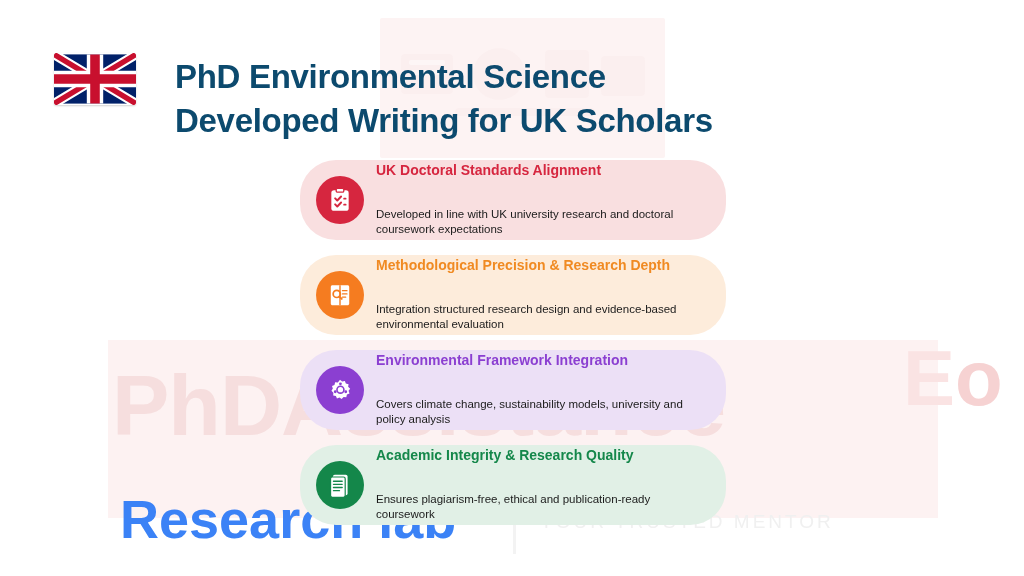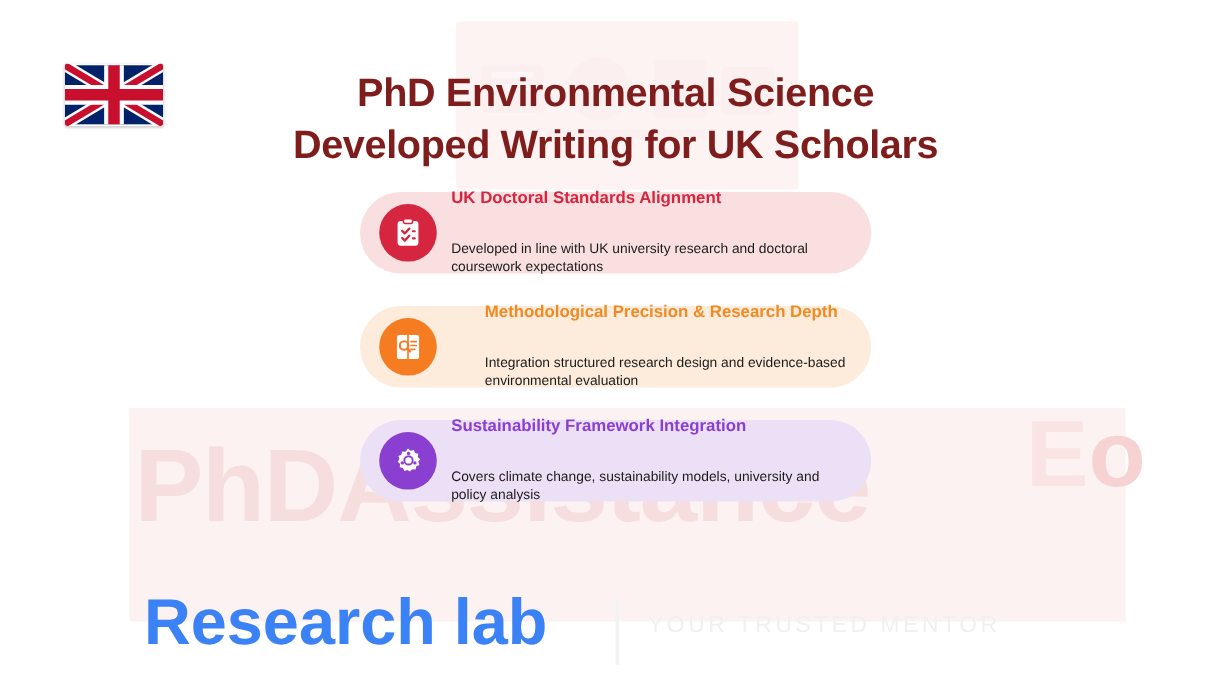--- a/index.html
+++ b/index.html
@@ -79,21 +79,21 @@
   .wm-divider {
     position: absolute;
     left: 513px;
     top: 500px;
     width: 3px;
     height: 54px;
     background: #f3f3f3;
   }
   .wm-logo-mark {
     position: absolute;
-    left: 855px;
+    left: 903px;
     top: 345px;
     font-size: 78px;
     font-weight: bold;
     color: #fae3e3;
     line-height: 0.85;
   }
   .wm-logo-mark .dot {
     color: #f6d2d2;
   }
   .wm-faint-icons {
@@ -116,49 +116,48 @@
     overflow: hidden;
     box-shadow: 0 1px 2px rgba(0,0,0,0.18);
   }
 
   
   .title {
     position: absolute;
     left: 175px;
     top: 55px;
     width: 676px;
-    text-align: center;
     font-size: 33px;
     line-height: 1.33;
     font-weight: bold;
-    color: #7f1d1d;
+    color: #0c4a6e;
     letter-spacing: -0.3px;
   }
 
   
   .cards {
     position: absolute;
     left: 0;
     top: 0;
     width: 1024px;
     height: 576px;
   }
   .card {
     position: absolute;
     left: 300px;
     width: 426px;
-    height: 68px;
+    height: 80px;
     border-radius: 36px;
     display: flex;
     align-items: center;
     padding-left: 16px;
     box-sizing: border-box;
   }
   .card-1 { top: 160px; background: #f9dfe0; }
-  .card-2 { top: 255px; background: #fdecdb; gap: 28px; }
+  .card-2 { top: 255px; background: #fdecdb; }
   .card-3 { top: 350px; background: #ece0f6; }
   .card-4 { top: 445px; background: #e1f0e6; }
 
   .icon-circle {
     width: 48px;
     height: 48px;
     border-radius: 50%;
     flex: 0 0 48px;
     display: flex;
     align-items: center;
@@ -278,20 +277,33 @@
       <div class="icon-circle ic-3">
         <svg width="26" height="26" viewBox="0 0 24 24" fill="none">
           <path d="M12 2.5 L14 4.2 L16.5 3.6 L17.4 6 L19.9 6.6 L19.5 9.1 L21.4 10.8 L19.9 12.8 L20.8 15.2 L18.4 16.2 L17.8 18.7 L15.3 18.5 L13.5 20.3 L11.5 19 L9.2 19.9 L8.2 17.6 L5.7 17 L5.9 14.5 L4.1 12.7 L5.4 10.7 L4.6 8.4 L6.9 7.4 L7.5 4.9 L10 5.1 Z" fill="#ffffff"></path>
           <circle cx="12.4" cy="11.7" r="3.2" fill="none" stroke="#8b3fd1" stroke-width="1.5"></circle>
           <circle cx="12.4" cy="6.3" r="1.3" fill="#8b3fd1"></circle>
           <circle cx="17.3" cy="13.6" r="1.3" fill="#8b3fd1"></circle>
           <circle cx="7.6" cy="13.6" r="1.3" fill="#8b3fd1"></circle>
         </svg>
       </div>
       <div class="card-text">
-        <div class="card-title ct-3">Sustainability Framework Integration</div>
+        <div class="card-title ct-3">Environmental Framework Integration</div>
         <div class="card-desc">Covers climate change, sustainability models, university and policy analysis</div>
       </div>
     </div>
 
+    <div class="card card-4">
+      <div class="icon-circle ic-4">
+        <svg width="26" height="26" viewBox="0 0 24 24" fill="none">
+          <rect x="5.5" y="2.6" width="13.5" height="18.8" rx="1.6" fill="#ffffff"></rect>
+          <rect x="3.3" y="4.6" width="13.5" height="18.8" rx="1.6" fill="#ffffff" stroke="#14874a" stroke-width="1.1"></rect>
+          <path d="M6 8.5 H14 M6 11.4 H14 M6 14.3 H14 M6 17.2 H11.5" stroke="#14874a" stroke-width="1.3" stroke-linecap="round"></path>
+        </svg>
+      </div>
+      <div class="card-text">
+        <div class="card-title ct-4">Academic Integrity &amp; Research Quality</div>
+        <div class="card-desc">Ensures plagiarism-free, ethical and publication-ready coursework</div>
+      </div>
+    </div>
 
   </div>
 </div>
 
 </body></html>

